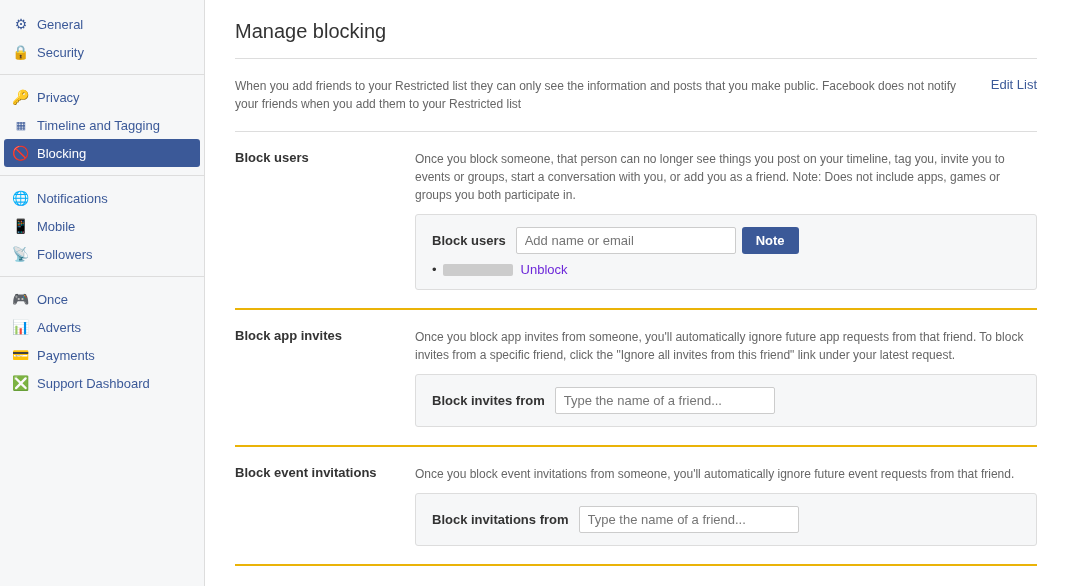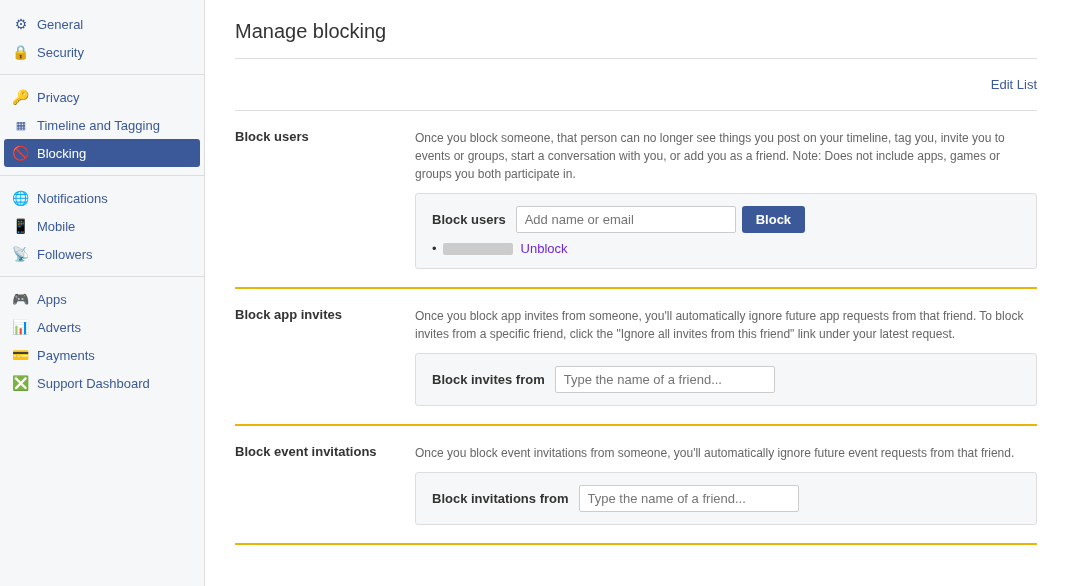--- a/index.html
+++ b/index.html
@@ -204,21 +204,21 @@
     </div>
     <div class="sidebar-item">
       <span class="sidebar-icon">📡</span>
       <span>Followers</span>
     </div>
   </div>
   <hr class="sidebar-divider">
   <div class="sidebar-group">
     <div class="sidebar-item">
       <span class="sidebar-icon">🎮</span>
-      <span>Apps</span>
+      <span>Once</span>
     </div>
     <div class="sidebar-item">
       <span class="sidebar-icon">📊</span>
       <span>Adverts</span>
     </div>
     <div class="sidebar-item">
       <span class="sidebar-icon">💳</span>
       <span>Payments</span>
     </div>
     <div class="sidebar-item">
@@ -226,34 +226,37 @@
       <span>Support Dashboard</span>
     </div>
   </div>
 </div>
 
 <div id="main">
   <h1 class="page-title">Manage blocking</h1>
   <hr class="section-divider">
 
   <div class="restricted-section">
+    <div class="block-section-content">
+      <span class="block-section-desc">When you add friends to your Restricted list they can only see the information and posts that you make public. Facebook does not notify your friends when you add them to your Restricted list</span>
+    </div>
     <div class="block-section-action">
       <a class="edit-list-link">Edit List</a>
     </div>
   </div>
 
   <div class="block-section">
     <div class="block-section-label">Block users</div>
     <div class="block-section-content">
       <div class="block-section-desc">Once you block someone, that person can no longer see things you post on your timeline, tag you, invite you to events or groups, start a conversation with you, or add you as a friend. Note: Does not include apps, games or groups you both participate in.</div>
       <div class="block-input-row">
         <div class="block-input-line">
           <span class="input-label">Block users</span>
           <input class="text-input" type="text" placeholder="Add name or email" style="">
-          <button class="block-button">Block</button>
+          <button class="block-button">Note</button>
         </div>
         <div class="blocked-user-row">
           <span class="bullet">•</span>
           <span class="blurred-name"></span>
           <a class="unblock-link">Unblock</a>
         </div>
       </div>
     </div>
   </div>
 

